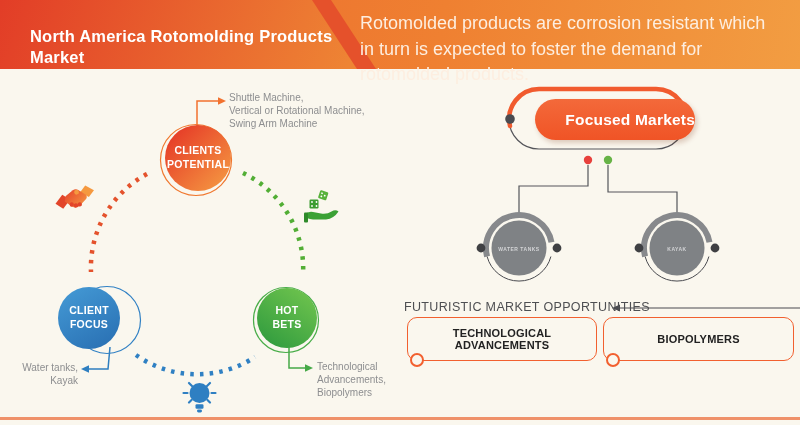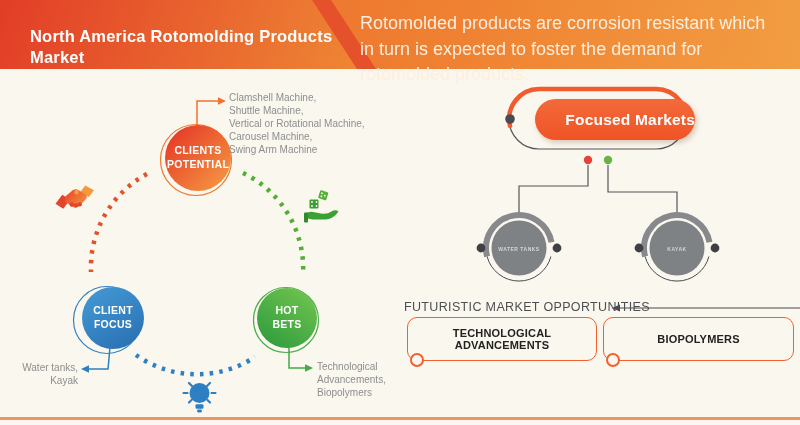--- a/index.html
+++ b/index.html
@@ -20,21 +20,21 @@
             font-size:16.5px; line-height:1.3; font-weight:bold; color:#ffffff; letter-spacing:.2px; }
   .header-desc { position:absolute; left:360px; top:11px; width:424px; margin:0;
             font-size:18px; line-height:1.42; color:#fdeee0; }
   
   .circle { position:absolute; border-radius:50%; display:flex; flex-direction:column;
             align-items:center; justify-content:center; text-align:center;
             color:#fff; font-weight:bold; font-size:10.5px; line-height:1.32;
             letter-spacing:.3px; z-index:2; }
   .c1 { left:165px; top:125px; width:66px; height:66px;
         background:linear-gradient(135deg,#e63d28 12%,#f59a42 96%); }
-  .c2 { left:82px;  top:287px; width:62px; height:62px;
+  .c2 { left:58px;  top:287px; width:62px; height:62px;
         background:linear-gradient(150deg,#459bd6 0%,#2a71b4 92%); }
   .c3 { left:257px; top:288px; width:60px; height:60px;
         background:linear-gradient(215deg,#71c54e 4%,#2e9a3e 96%); }
   
   .note { position:absolute; font-size:10px; line-height:12.9px; color:#8d8e90; z-index:2; }
   .note-machines { left:229px; top:92px; }
   .note-water { left:4px; top:362px; width:74px; text-align:right; }
   .note-tech { left:317px; top:361px; }
   
   .pill { position:absolute; left:535px; top:99px; width:160px; height:41px;
@@ -174,24 +174,22 @@
   <div class="circle c2">
     <span>CLIENT</span>
     <span>FOCUS</span>
   </div>
   <div class="circle c3">
     <span>HOT</span>
     <span>BETS</span>
   </div>
 
   <div class="note note-machines">
-    <div>Clamshell Machine,</div>
     <div>Shuttle Machine,</div>
     <div>Vertical or Rotational Machine,</div>
-    <div>Carousel Machine,</div>
     <div>Swing Arm Machine</div>
   </div>
   <div class="note note-tech">
     <div>Technological</div>
     <div>Advancements,</div>
     <div>Biopolymers</div>
   </div>
   <div class="note note-water">
     <div>Water tanks,</div>
     <div>Kayak</div>

